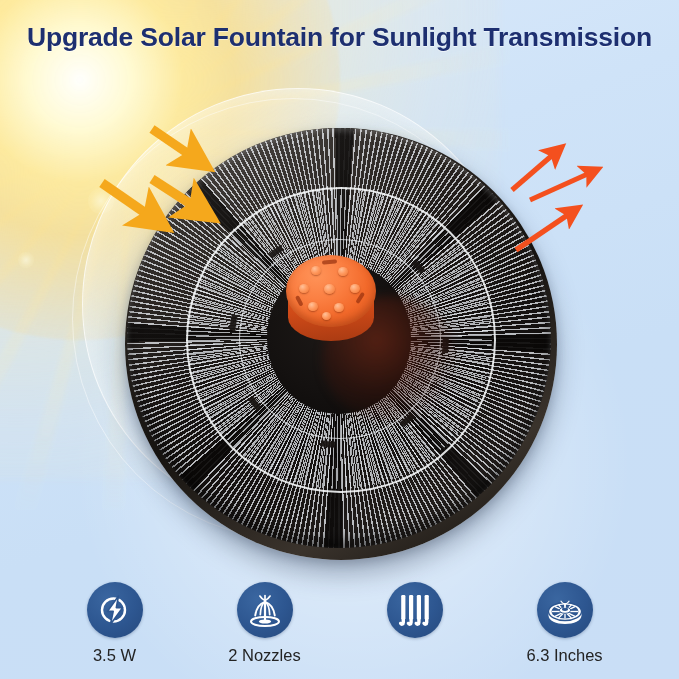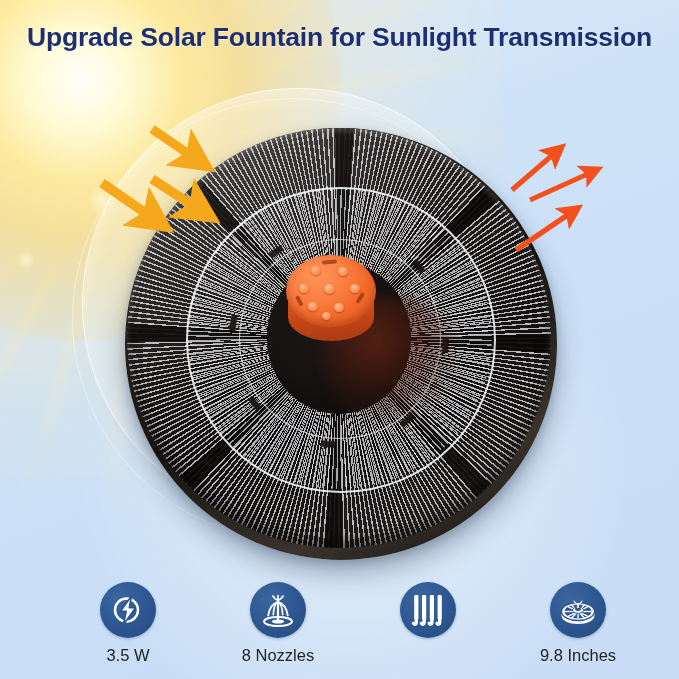--- a/index.html
+++ b/index.html
@@ -250,21 +250,21 @@
     text-shadow: 0 1px 0 rgba(255,255,255,0.55);
     white-space: nowrap;
   }
 
   
   .features {
     position: absolute;
     left: 0; right: 0;
     bottom: 14px;
     display: flex;
-    justify-content: flex-end;
+    justify-content: center;
     align-items: flex-start;
     padding: 0 26px;
     box-sizing: border-box;
   }
   .feature {
     display: flex;
     flex-direction: column;
     align-items: center;
     width: 150px;
   }
@@ -378,21 +378,21 @@
           <path d="M19 27.5 L19 9.5" stroke="#ffffff" stroke-width="2.2" stroke-linecap="round"></path>
           <path d="M19 9.8 C13.5 11.5 10.2 16.5 9.2 23.5" stroke="#ffffff" stroke-width="1.9" fill="none" stroke-linecap="round"></path>
           <path d="M19 9.8 C24.5 11.5 27.8 16.5 28.8 23.5" stroke="#ffffff" stroke-width="1.9" fill="none" stroke-linecap="round"></path>
           <path d="M19 9.6 C16 11.6 14.6 16.0 14.3 22.6" stroke="#ffffff" stroke-width="1.7" fill="none" stroke-linecap="round"></path>
           <path d="M19 9.6 C22 11.6 23.4 16.0 23.7 22.6" stroke="#ffffff" stroke-width="1.7" fill="none" stroke-linecap="round"></path>
           <path d="M19 9.2 L19 3.6" stroke="#ffffff" stroke-width="1.7" stroke-linecap="round"></path>
           <path d="M19 8.6 C16.6 7.2 14.9 5.8 13.9 4.0" stroke="#ffffff" stroke-width="1.6" fill="none" stroke-linecap="round"></path>
           <path d="M19 8.6 C21.4 7.2 23.1 5.8 24.1 4.0" stroke="#ffffff" stroke-width="1.6" fill="none" stroke-linecap="round"></path>
         </svg>
       </div>
-      <div class="feature-label">8 Nozzles</div>
+      <div class="feature-label">2 Nozzles</div>
     </div>
 
     <div class="feature">
       <div class="feature-badge">
         <svg width="34" height="36" viewBox="0 0 34 36">
           <g fill="#ffffff">
             <rect x="3.2" y="3" width="4.2" height="24.5" rx="1.2"></rect>
             <rect x="11.0" y="3" width="4.2" height="24.5" rx="1.2"></rect>
             <rect x="18.8" y="3" width="4.2" height="24.5" rx="1.2"></rect>
             <rect x="26.6" y="3" width="4.2" height="24.5" rx="1.2"></rect>
@@ -421,17 +421,17 @@
             <path d="M12.6 12.0 L25.4 25.0"></path>
             <path d="M25.4 12.0 L12.6 25.0"></path>
           </g>
           <ellipse cx="19" cy="17.2" rx="5.6" ry="3.1" fill="#ffffff" stroke="#2d5690" stroke-width="1"></ellipse>
           <ellipse cx="19" cy="16.2" rx="3.0" ry="1.7" fill="#2d5690"></ellipse>
           <path d="M19 14.6 L19 10.8" stroke="#ffffff" stroke-width="1.5" stroke-linecap="round"></path>
           <path d="M19 11.2 C16.8 10.2 15.6 9.2 15.0 8.2" stroke="#ffffff" stroke-width="1.2" fill="none" stroke-linecap="round"></path>
           <path d="M19 11.2 C21.2 10.2 22.4 9.2 23.0 8.2" stroke="#ffffff" stroke-width="1.2" fill="none" stroke-linecap="round"></path>
         </svg>
       </div>
-      <div class="feature-label">9.8 Inches</div>
+      <div class="feature-label">6.3 Inches</div>
     </div>
 
   </div>
 </div>
 
 </body></html>

